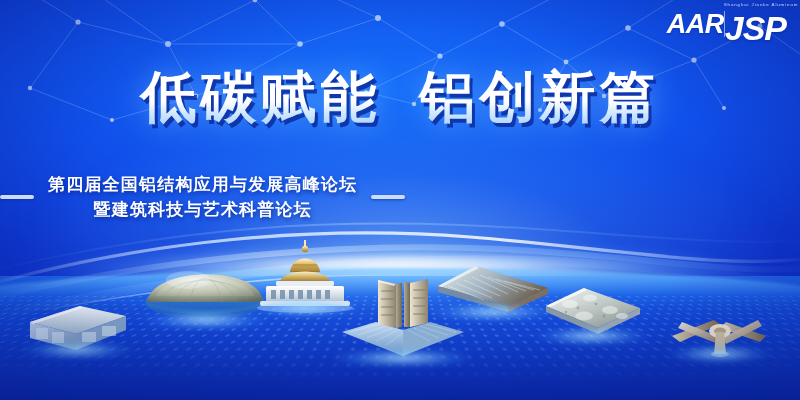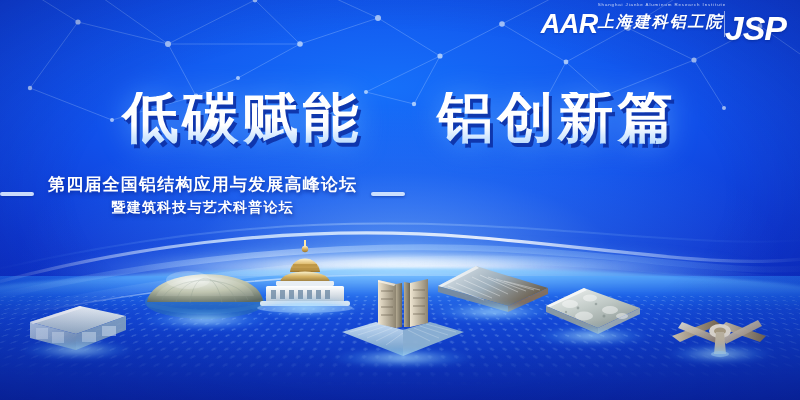--- a/index.html
+++ b/index.html
@@ -87,41 +87,41 @@
   }
   .logo .cnwrap{position:relative;padding-top:2px;}
   .logo .divider{width:1px;height:26px;background:rgba(255,255,255,.55);}
   .logo .jsp{
     font-style:italic;font-weight:700;font-size:34px;color:#fff;line-height:1;letter-spacing:-1px;
     text-shadow:0 1px 3px rgba(0,30,120,.5);
   }
 
   
   .title{
-    position:absolute;left:0;top:92px;width:800px;text-align:center;
-    font-family:Liberation Mono, monospace;
+    position:absolute;left:0;top:68px;width:800px;text-align:center;
+    font-family:Liberation Sans, sans-serif;
     font-weight:700;font-size:56px;letter-spacing:4px;line-height:1.05;
     color:#ffffff;white-space:pre;
     background:linear-gradient(180deg,#ffffff 0%,#ffffff 56%,#cfe6ff 78%,#a9d2fb 100%);
     -webkit-background-clip:text;background-clip:text;
     -webkit-text-fill-color:transparent;
     filter:drop-shadow(3px 4px 0 rgba(10,44,160,.85)) drop-shadow(0 0 14px rgba(120,190,255,.45));
   }
   .subwrap{
     position:absolute;left:0;top:172px;width:800px;
     display:flex;align-items:center;justify-content:flex-start;gap:14px;
   }
   .dash{width:34px;height:4px;background:#dbe9ff;border-radius:2px;opacity:.92;
         box-shadow:0 1px 3px rgba(8,40,150,.6);}
   .sub{
     text-align:center;color:#ffffff;font-weight:700;font-size:17px;line-height:1.45;
     letter-spacing:1.2px;text-shadow:1px 2px 4px rgba(7,35,140,.75);
     font-family:"DejaVu Sans","Liberation Sans",sans-serif;
   }
-  .sub .l2{font-size:14px;}
+  .sub .l2{font-size:17px;}
 
   
   .builds{position:absolute;left:0;top:236px;width:800px;height:140px;}
   .bldg{position:absolute;}
   .bldg .halo{
     position:absolute;left:50%;bottom:-7px;transform:translateX(-50%);
     width:130%;height:26px;border-radius:50%;
     background:radial-gradient(ellipse 50% 50% at 50% 50%,rgba(170,225,255,.8),rgba(80,170,255,.22) 55%,rgba(40,120,240,0) 80%);
     filter:blur(2.5px);
   }
@@ -446,21 +446,20 @@
   </div>
 
   <div class="vign"></div>
 
   <div class="logo">
     <div class="aar">
       <span class="mark">A</span><span class="mark">A</span><span class="mark">R</span>
     </div>
     <div class="cnwrap">
       <span class="en">Shanghai Jianke Aluminum Research Institute</span>
-      <span class="cn">上海建科铝工院</span>
     </div>
     <span class="divider"></span>
     <span class="jsp">JSP</span>
   </div>
 
   <div class="title">低碳赋能  铝创新篇</div>
 
   <div class="subwrap">
     <span class="dash"></span>
     <div class="sub">

